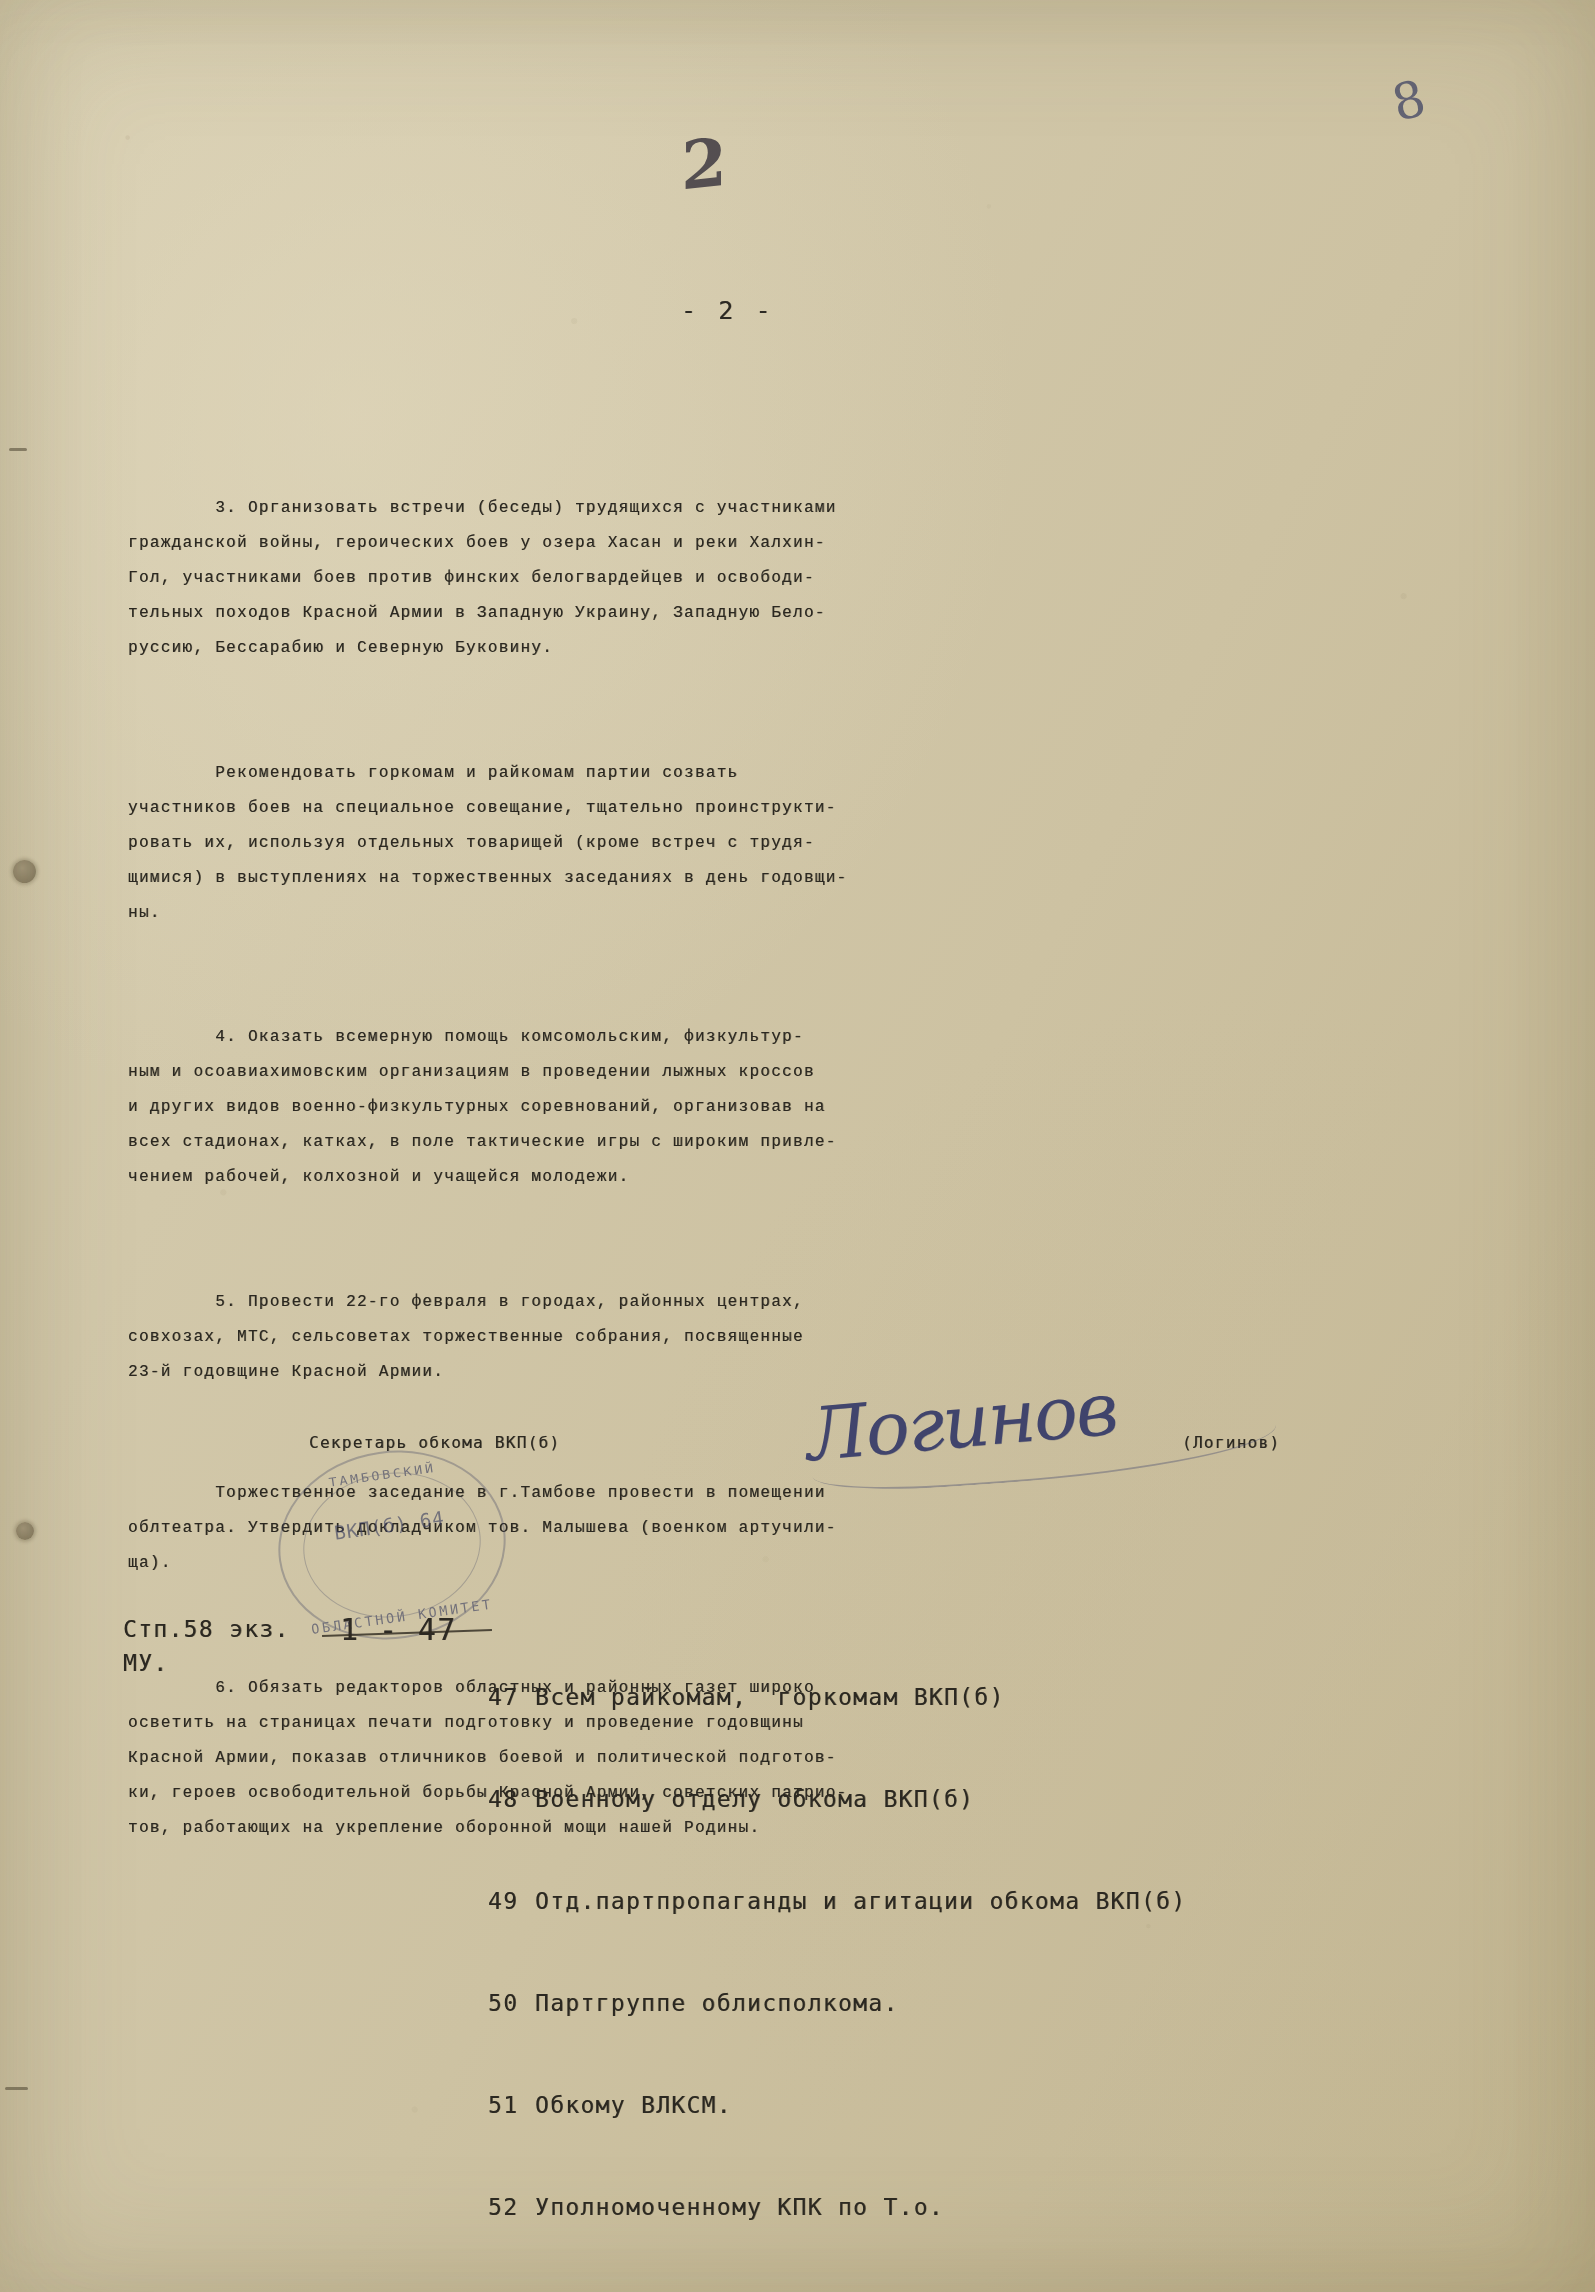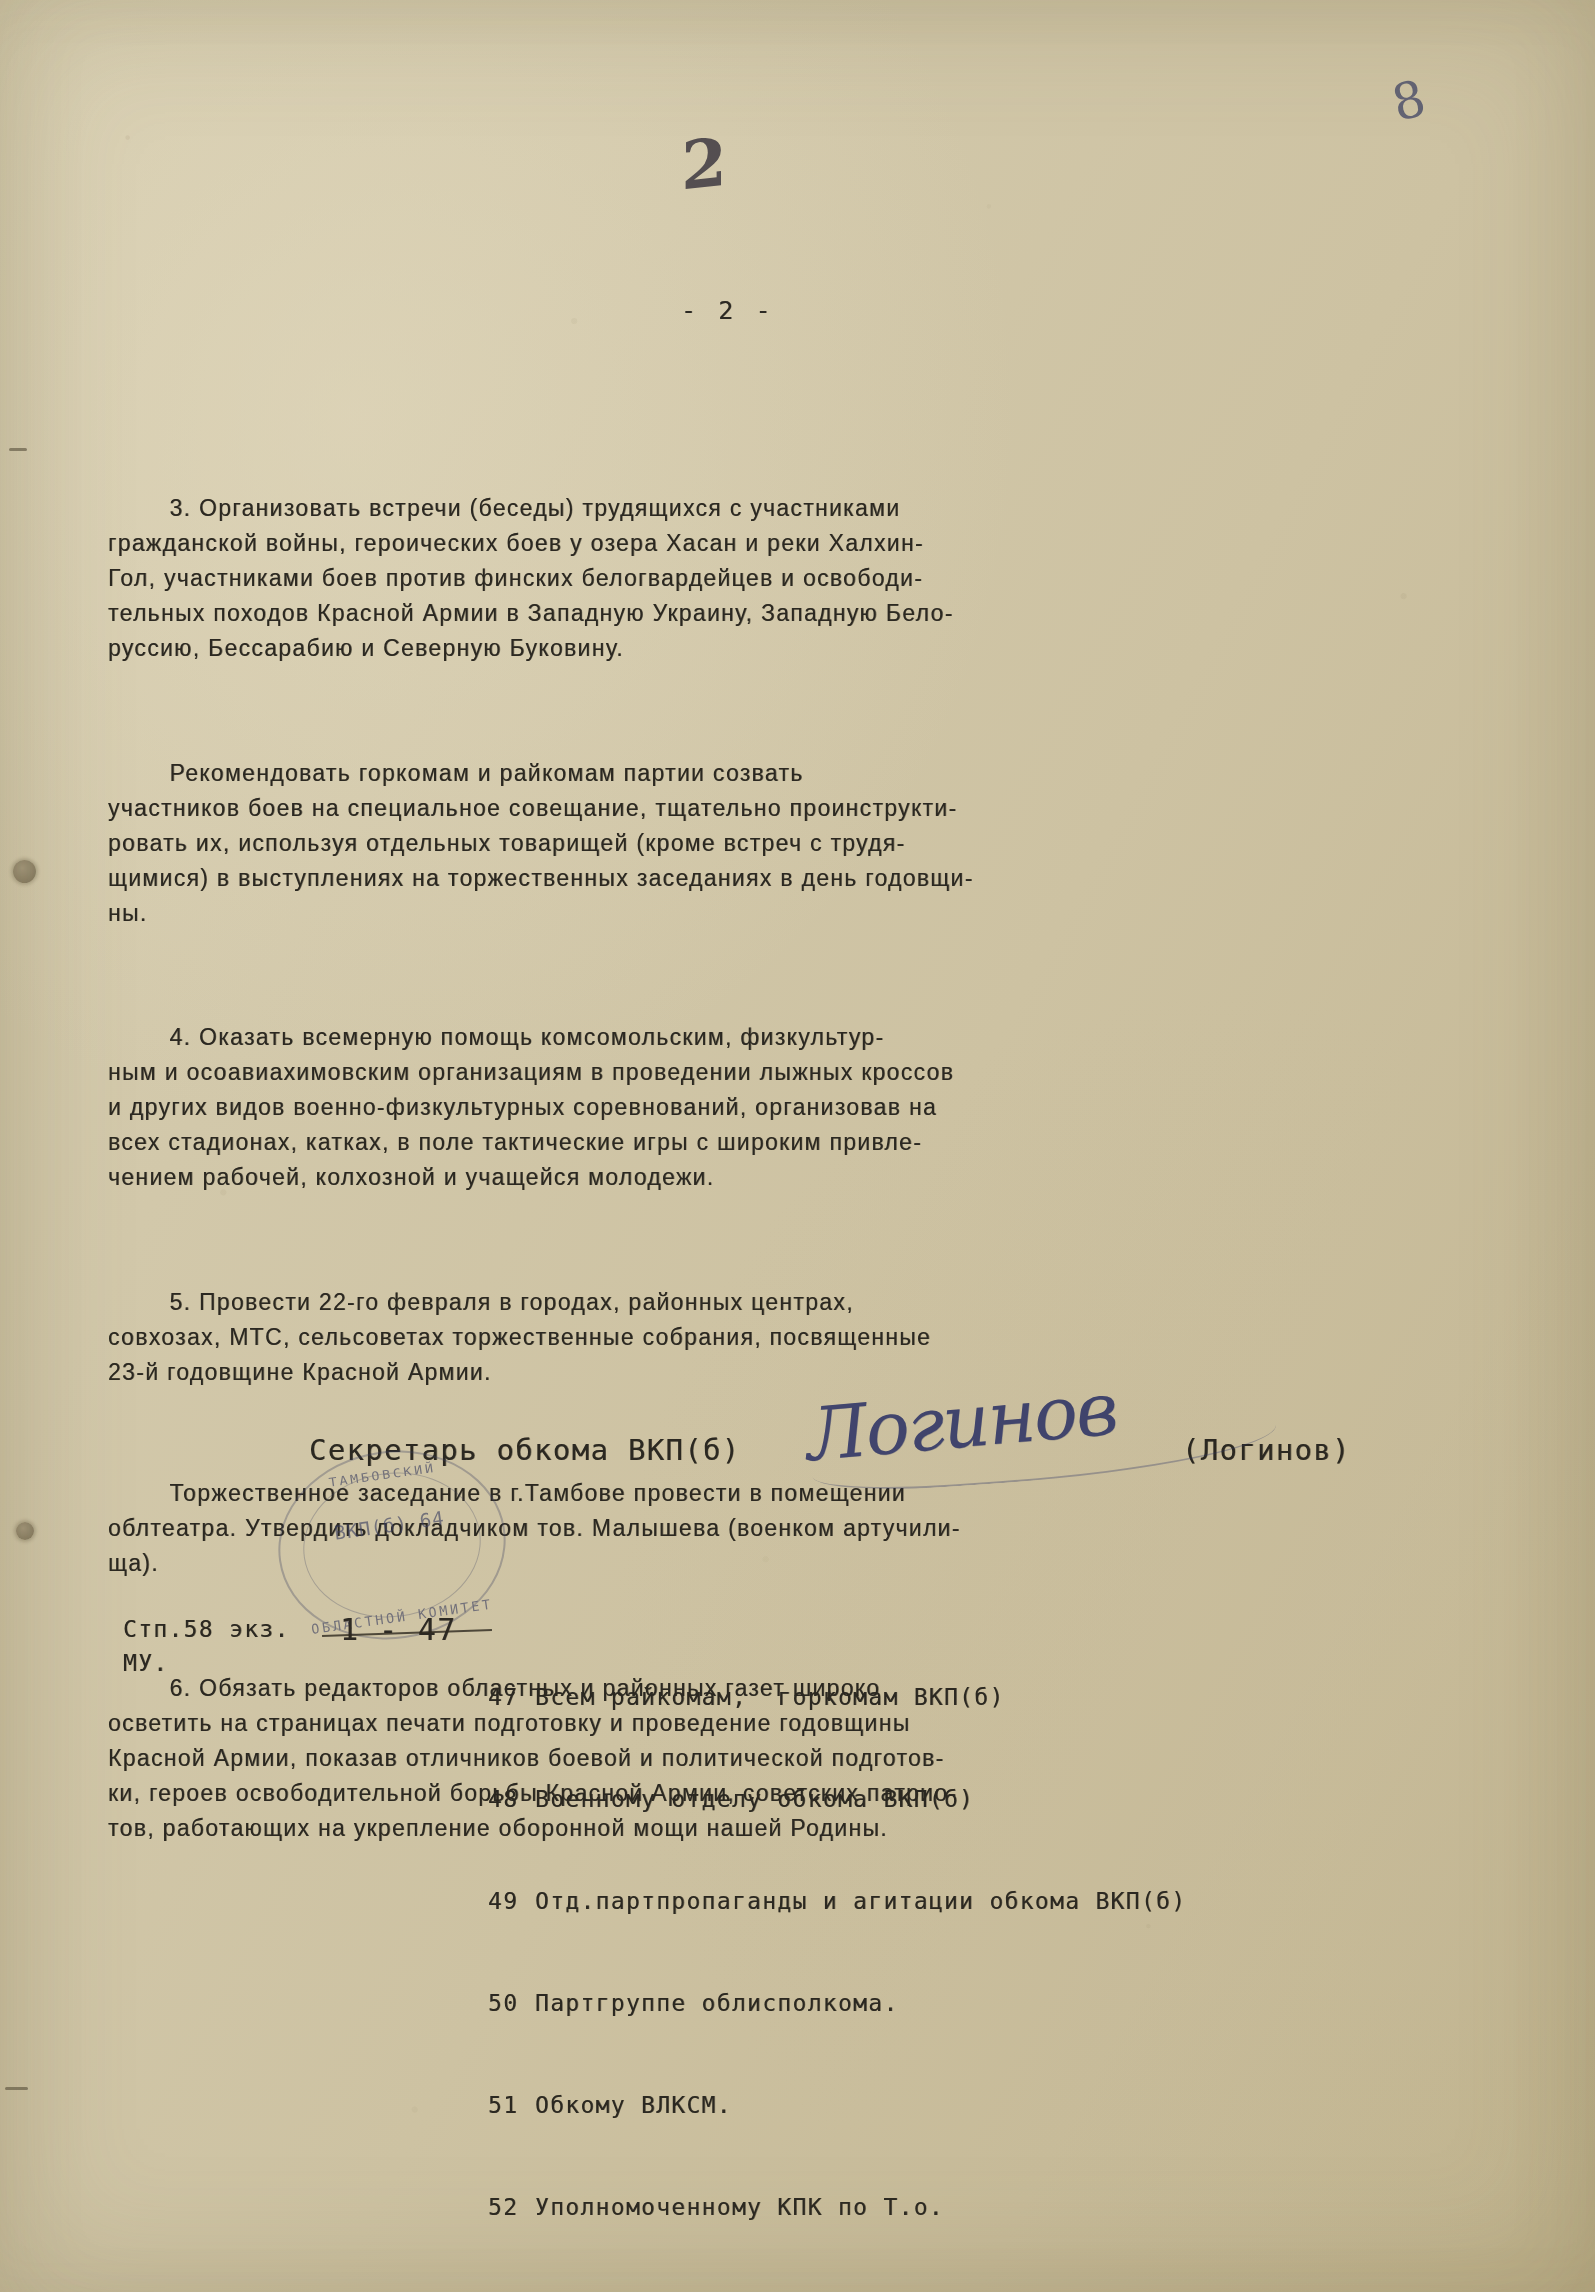--- a/index.html
+++ b/index.html
@@ -67,25 +67,25 @@
   .typed {
     position: absolute;
     font-family: "DejaVu Sans Mono", monospace;
     color: #2d2a24;
     letter-spacing: 1.4px;
     white-space: pre;
     text-shadow: 0.5px 0.4px 0 rgba(45,40,30,0.45);
   }
   .body-text {
     position: absolute;
-    left: 108px;
+    left: 128px;
     top: 421px;
     width: 1370px;
-    font-family: Liberation Sans, sans-serif;
-    font-size: 23px;
+    font-family: Liberation Mono, monospace;
+    font-size: 16px;
     line-height: 35px;
     color: #2b2821;
     letter-spacing: 1.3px;
     white-space: pre-wrap;
     text-shadow: 0.6px 0.4px 0.4px rgba(40,36,26,0.5);
   }
   .para { margin: 0 0 19.7px 0; }
   .para.tight { margin-bottom: 16px; }
 
   .pagenum-top {
@@ -118,21 +118,21 @@
     transform: rotate(-6deg) skewX(-6deg);
     font-family: "DejaVu Serif", serif;
   }
 
   
   .sign-row {
     position: absolute;
     left: 309px;
     top: 1433px;
     font-family: "DejaVu Sans Mono", monospace;
-    font-size: 29px;
+    font-size: 16px;
     letter-spacing: 1.3px;
     color: #2b2821;
     text-shadow: 0.6px 0.4px 0.4px rgba(40,36,26,0.5);
   }
   .sign-name {
     position: absolute;
     left: 1182px;
     top: 1433px;
   }
   .signature {

